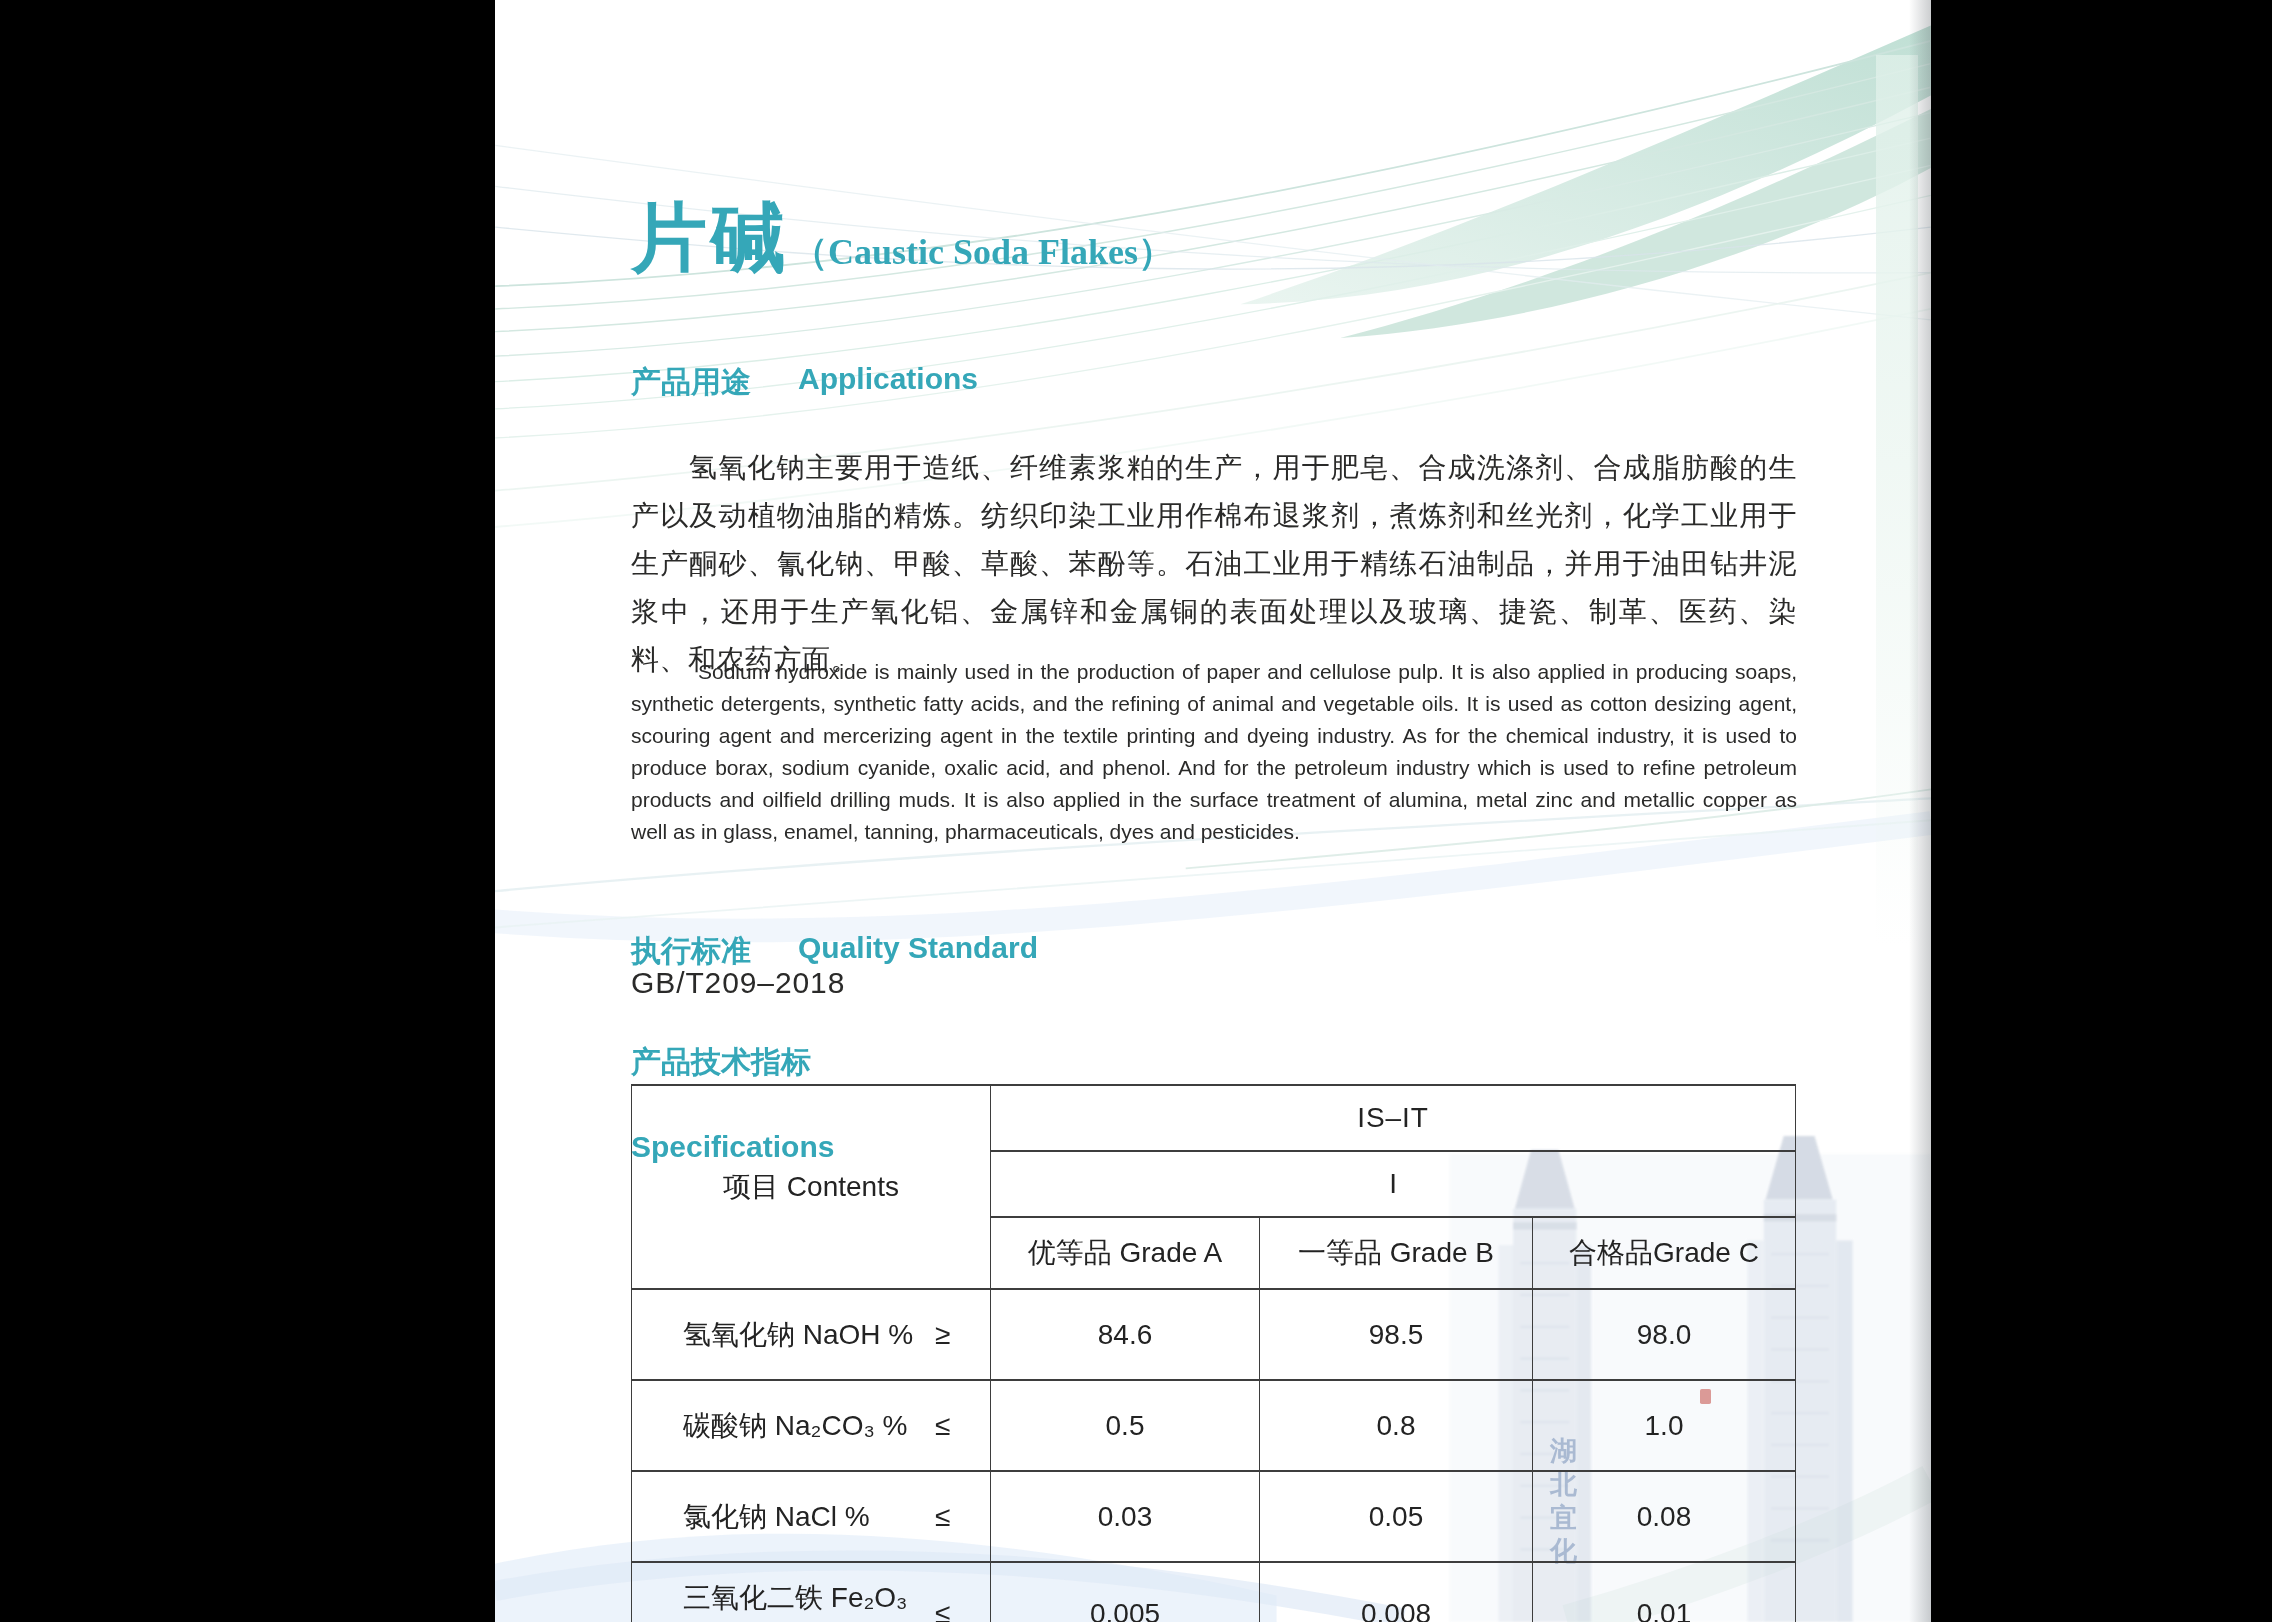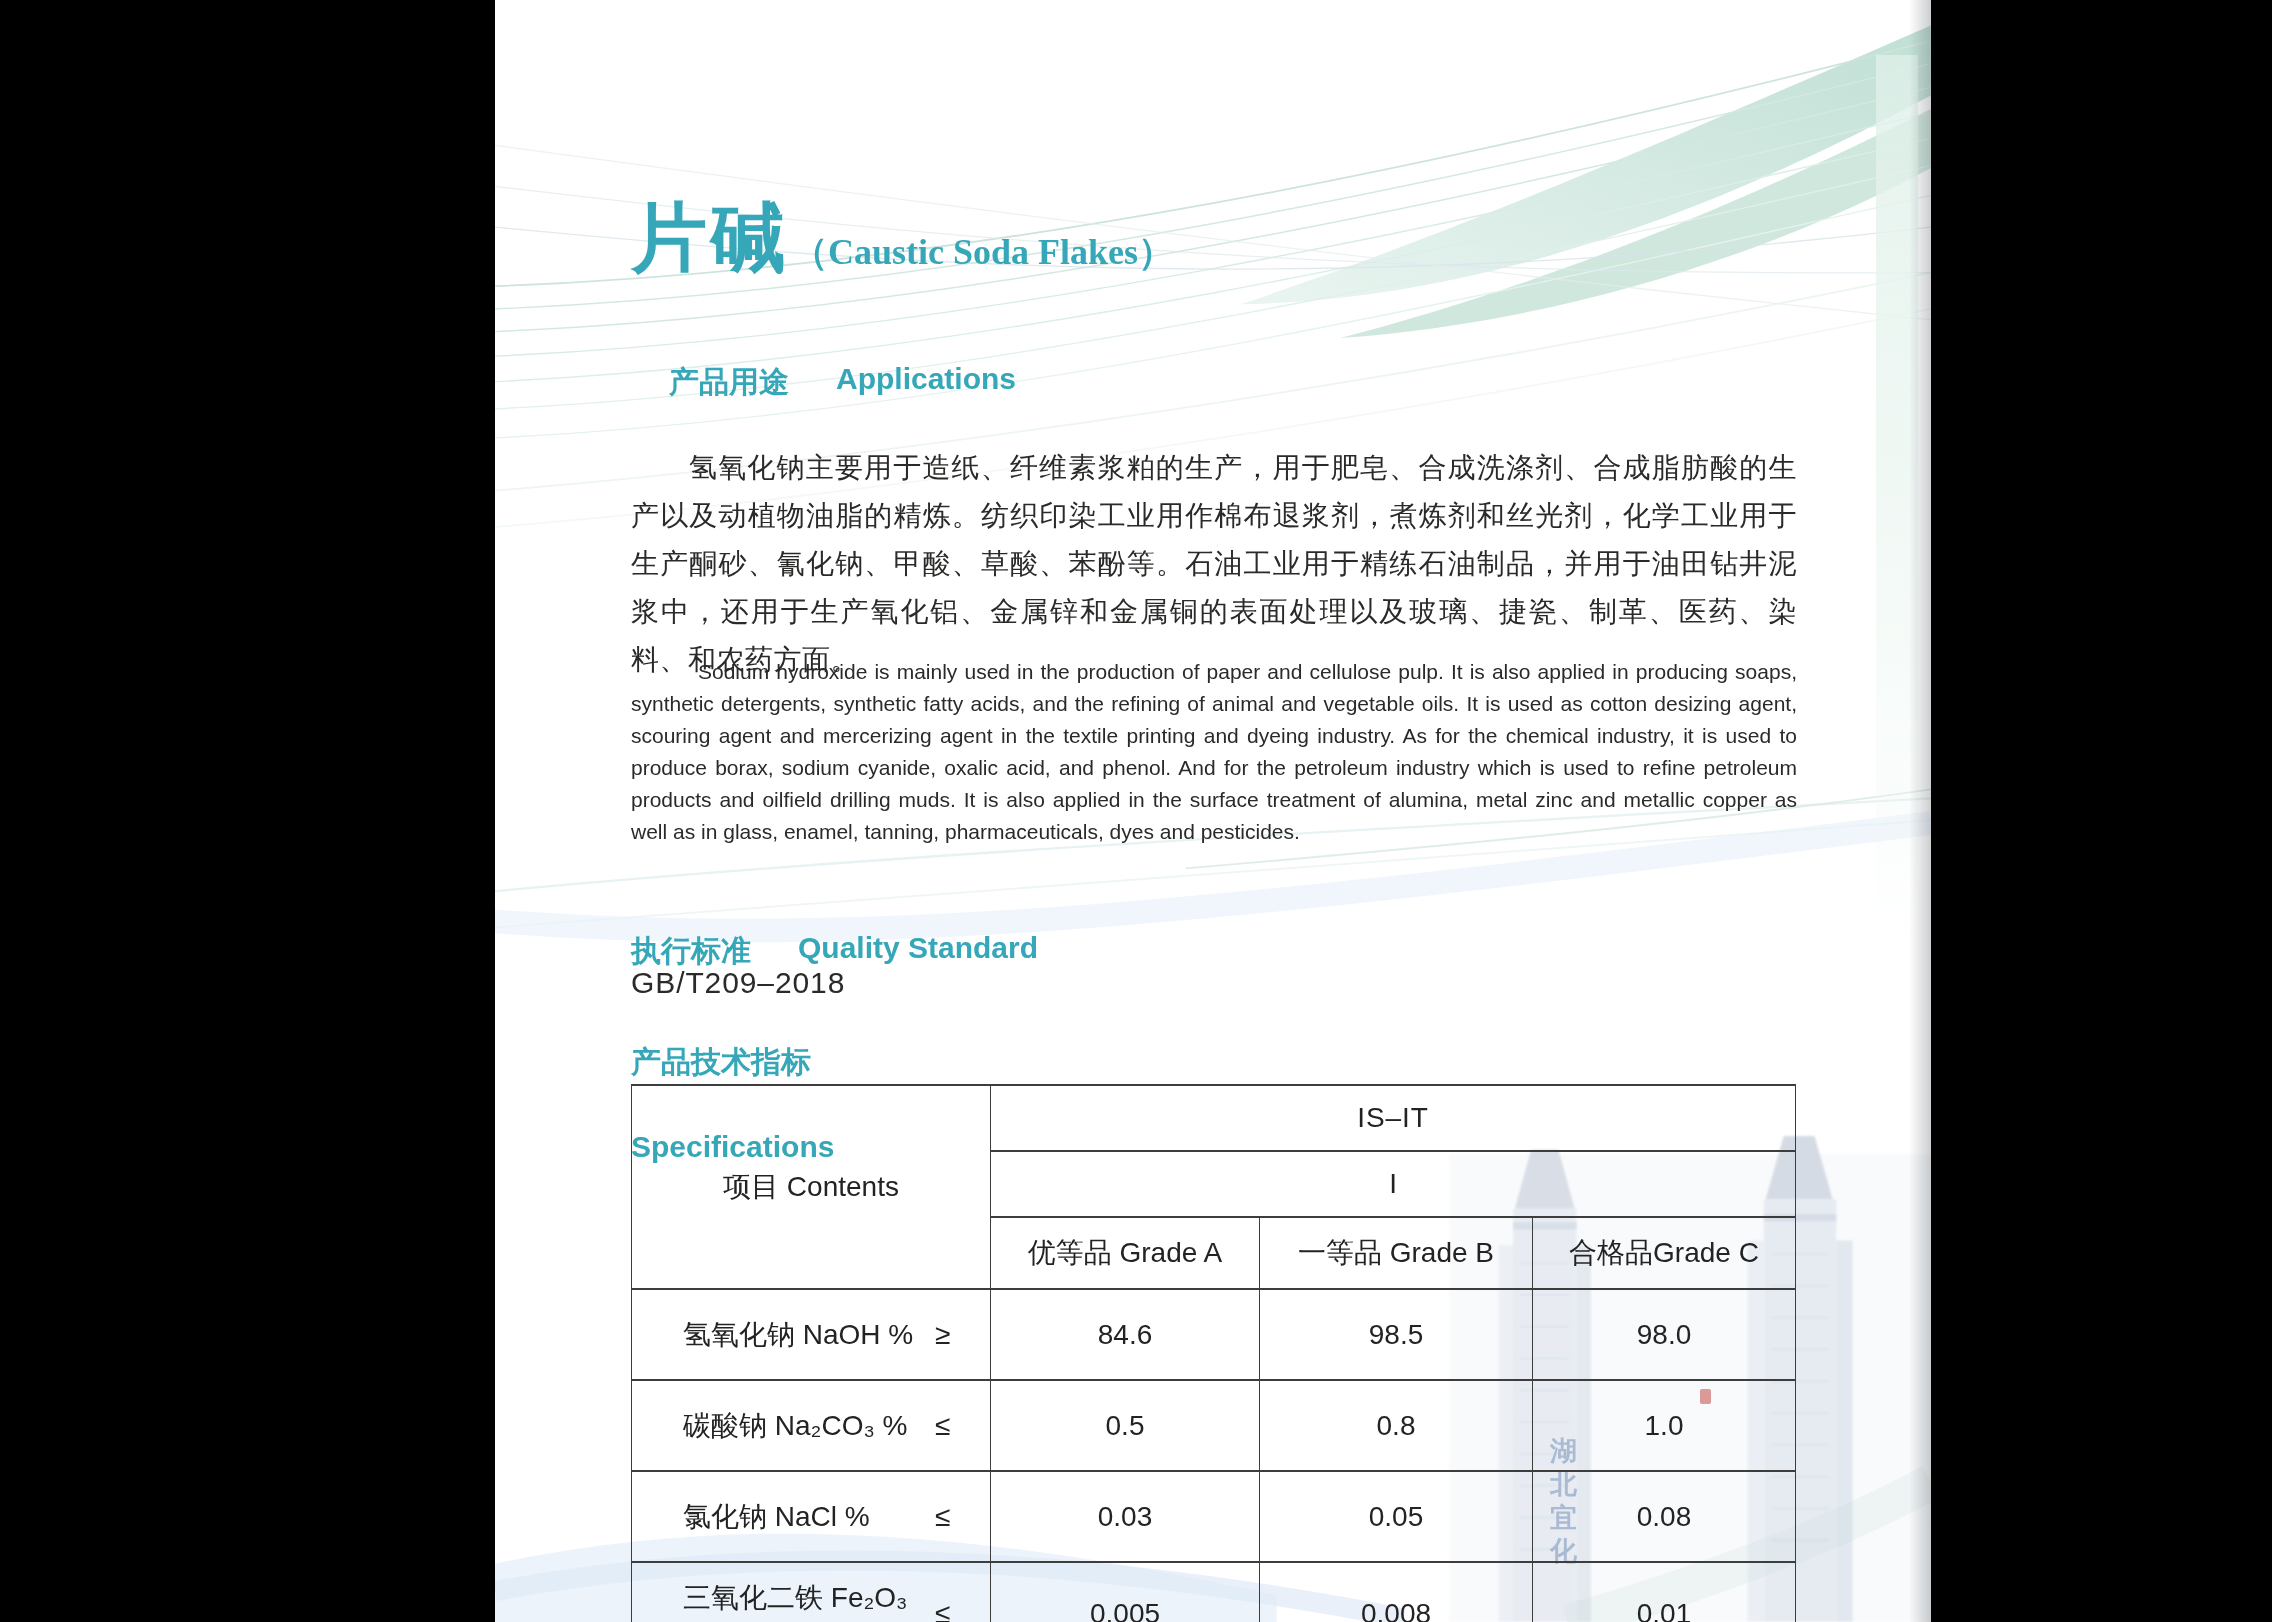--- a/index.html
+++ b/index.html
@@ -165,21 +165,21 @@
     <span>化</span>
   </div>
 
   <div class="edge-green"></div>
 
   <h1 class="title accent" style="color: rgb(53, 167, 184);">
     <span class="title-zh">片碱</span>
     <span class="title-en">（Caustic Soda Flakes）</span>
   </h1>
 
-  <div class="sec-head accent" id="apps-head" style="color: rgb(53, 167, 184); margin-left: 38px;">
+  <div class="sec-head accent" id="apps-head" style="color: rgb(53, 167, 184);">
     <span>产品用途</span>
     <span>Applications</span>
   </div>
   <p class="para" id="zh-para">氢氧化钠主要用于造纸、纤维素浆粕的生产，用于肥皂、合成洗涤剂、合成脂肪酸的生产以及动植物油脂的精炼。纺织印染工业用作棉布退浆剂，煮炼剂和丝光剂，化学工业用于生产酮砂、氰化钠、甲酸、草酸、苯酚等。石油工业用于精练石油制品，并用于油田钻井泥浆中，还用于生产氧化铝、金属锌和金属铜的表面处理以及玻璃、捷瓷、制革、医药、染料、和农药方面。</p>
   <p class="para" id="en-para">Sodium hydroxide is mainly used in the production of paper and cellulose pulp. It is also applied in producing soaps, synthetic detergents, synthetic fatty acids, and the refining of animal and vegetable oils. It is used as cotton desizing agent, scouring agent and mercerizing agent in the textile printing and dyeing industry. As for the chemical industry, it is used to produce borax, sodium cyanide, oxalic acid, and phenol. And for the petroleum industry which is used to refine petroleum products and oilfield drilling muds. It is also applied in the surface treatment of alumina, metal zinc and metallic copper as well as in glass, enamel, tanning, pharmaceuticals, dyes and pesticides.</p>
 
   <div class="sec-head accent" id="quality-head" style="color: rgb(53, 167, 184);">
     <span>执行标准</span>
     <span>Quality Standard</span>
   </div>

